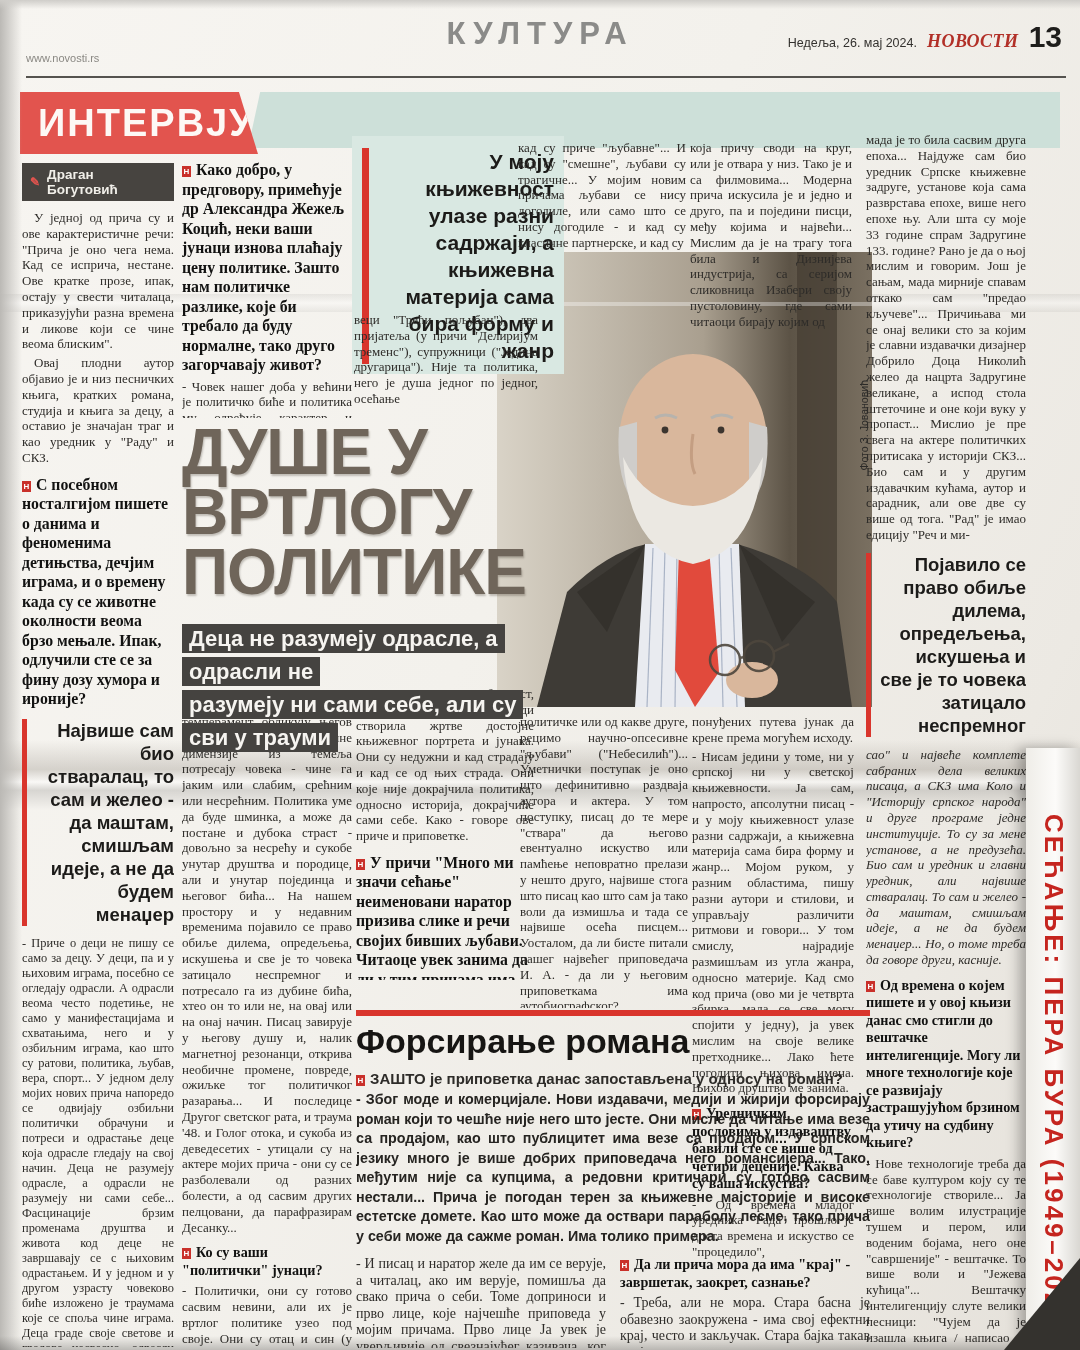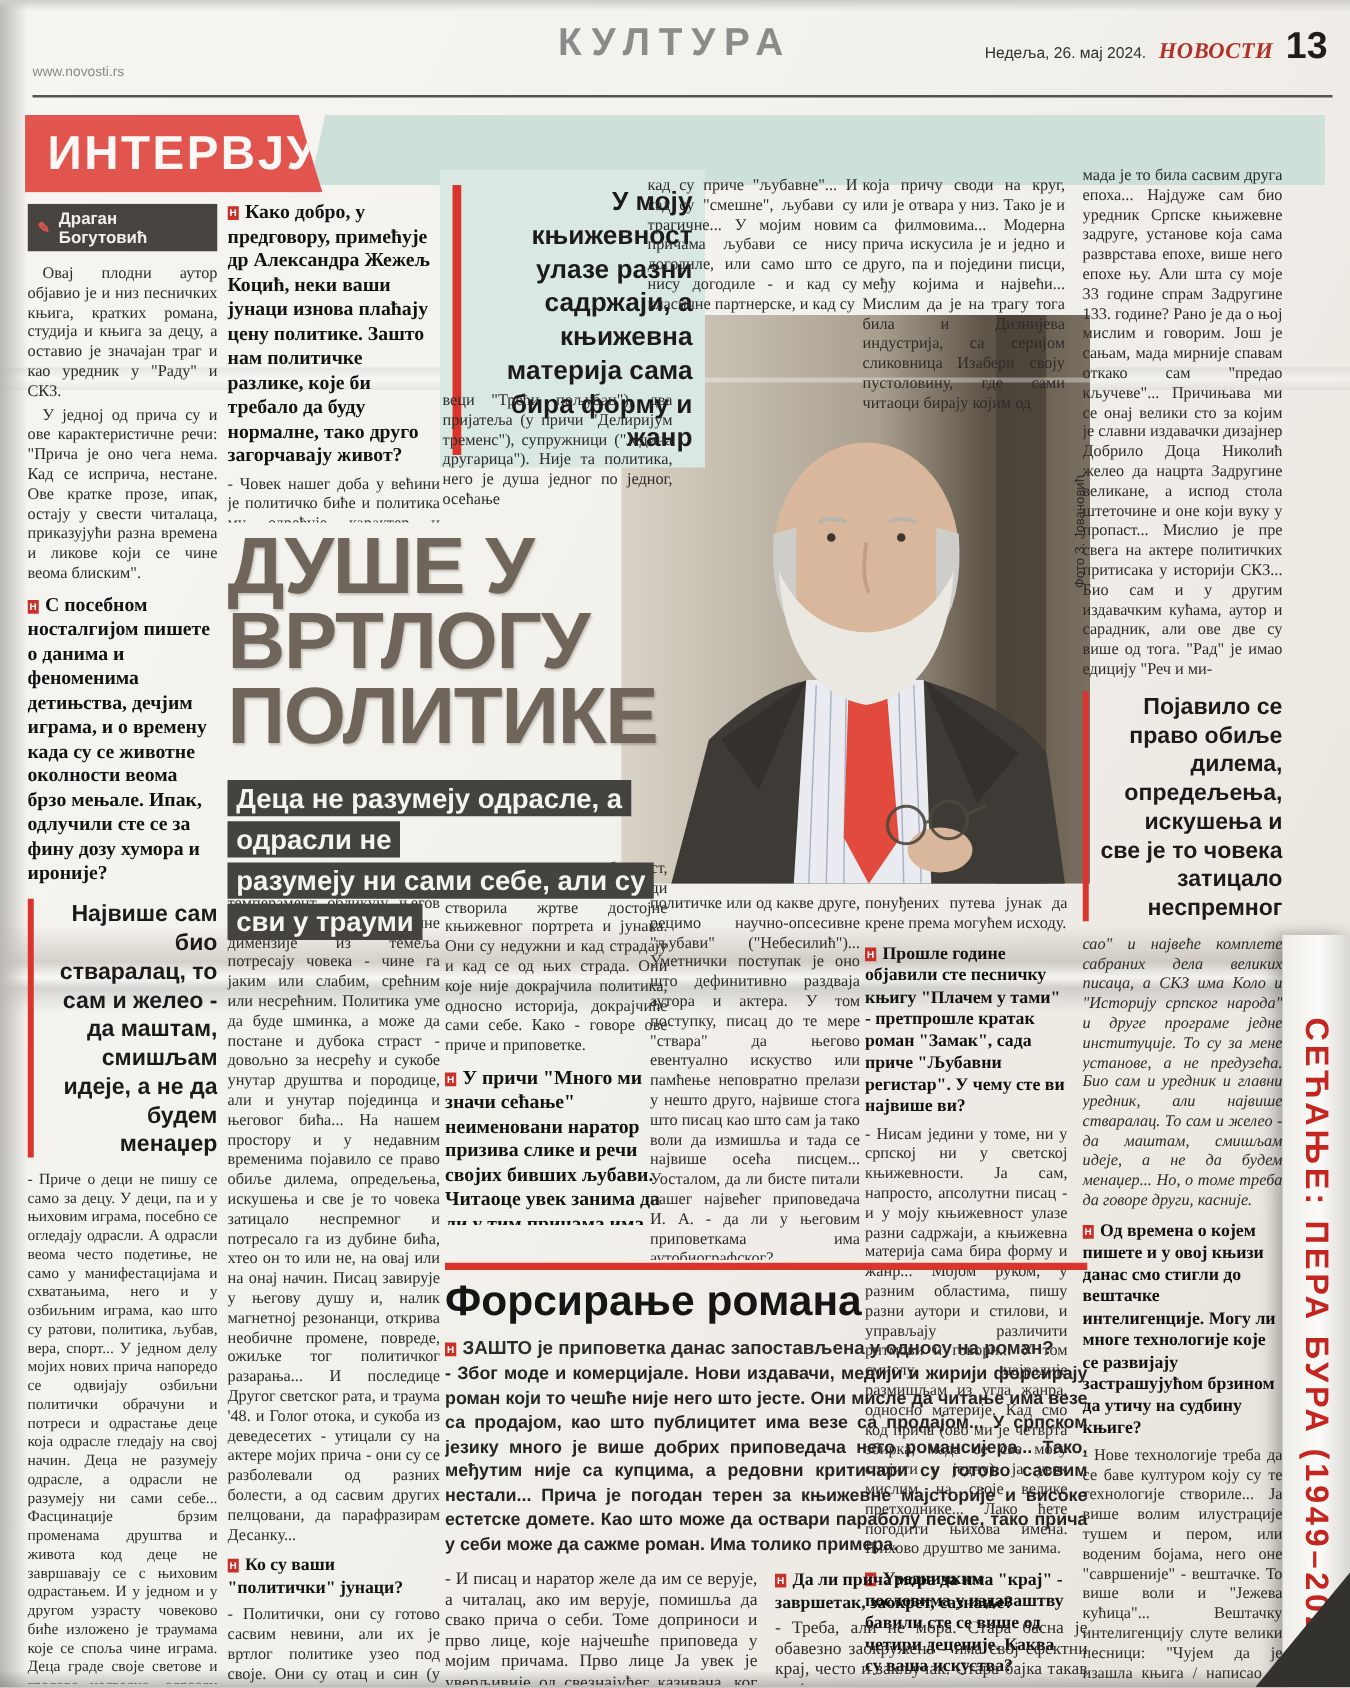--- a/index.html
+++ b/index.html
@@ -152,22 +152,22 @@
       </g>
     </svg>
     <span class="credit">Фото З. Јовановић</span>
   </div>
 
   <div class="abs col" style="left:22px;top:163px;width:152px;height:1184px;z-index:2;">
     <div class="byline">
       <span class="pen">✎</span>
       <span>Драган Богутовић</span>
     </div>
+    <p class="bt ind">У једној од прича су и ове карактеристичне речи: "Прича је оно чега нема. Кад се исприча, нестане. Ове кратке прозе, ипак, остају у свести читалаца, приказујући разна времена и ликове који се чине веома блиским".</p>
     <p class="bt ind">Овај плодни аутор објавио је и низ песничких књига, кратких романа, студија и књига за децу, а оставио је значајан траг и као уредник у "Раду" и СКЗ.</p>
-    <p class="bt ind">У једној од прича су и ове карактеристичне речи: "Прича је оно чега нема. Кад се исприча, нестане. Ове кратке прозе, ипак, остају у свести читалаца, приказујући разна времена и ликове који се чине веома блиским".</p>
     <p class="qp big"><span class="qmark">Н</span><span>С посебном носталгијом пишете о данима и феноменима детињства, дечјим играма, и о времену када су се животне околности веома брзо мењале. Ипак, одлучили сте се за фину дозу хумора и ироније?</span></p>
     <div class="pq">Највише сам био стваралац, то сам и желео - да маштам, смишљам идеје, а не да будем менаџер</div>
     <p class="bt small">- Приче о деци не пишу се само за децу. У деци, па и у њиховим играма, посебно се огледају одрасли. А одрасли веома често подетиње, не само у манифестацијама и схватањима, него и у озбиљним играма, као што су ратови, политика, љубав, вера, спорт... У једном делу мојих нових прича напоредо се одвијају озбиљни политички обрачуни и потреси и одрастање деце која одрасле гледају на свој начин. Деца не разумеју одрасле, а одрасли не разумеју ни сами себе... Фасцинације брзим променама друштва и живота код деце не завршавају се с њиховим одрастањем. И у једном и у другом узрасту човеково биће изложено је траумама које се споља чине играма. Деца граде своје светове и градове несвесно, одрасли граде свесно оно што ће уништити несвесно или свесно... Погледајте Београд!</p>
   </div>
 
   <div class="abs col" style="left:182px;top:160px;width:170px;height:258px;z-index:2;">
     <p class="qp big" style="margin-top:0;"><span class="qmark">Н</span><span>Како добро, у предговору, примећује др Александра Жежељ Коцић, неки ваши јунаци изнова плаћају цену политике. Зашто нам политичке разлике, које би требало да буду нормалне, тако друго загорчавају живот?</span></p>
     <p class="bt">- Човек нашег доба у већини је политичко биће и политика му одређује карактер и темперамент. Тај карактер и</p>
   </div>
 
@@ -204,21 +204,20 @@
     <span class="fr" style="width:78px;height:50px;"></span>
     <span class="fr" style="width:108px;height:50px;"></span>
     <span class="fr" style="width:128px;height:190px;"></span>
     <p class="bt">кад су приче "љубавне"... И кад су "смешне", љубави су трагичне... У мојим новим причама љубави се нису догодиле, или само што се нису догодиле - и кад су класичне партнерске, и кад су</p>
   </div>
   <div class="abs col bt" style="left:520px;top:714px;width:168px;height:294px;z-index:2;">политичке или од какве друге, рецимо научно-опсесивне "љубави" ("Небесилић")... Уметнички поступак је оно што дефинитивно раздваја аутора и актера. У том поступку, писац до те мере "ствара" да његово евентуално искуство или памћење неповратно прелази у нешто друго, највише стога што писац као што сам ја тако воли да измишља и тада се највише осећа писцем... Уосталом, да ли бисте питали нашег највећег приповедача И. А. - да ли у његовим приповеткама има аутобиографског?</div>
 
   <div class="abs col bt" style="left:690px;top:140px;width:162px;height:226px;z-index:2;">која причу своди на круг, или је отвара у низ. Тако је и са филмовима... Модерна прича искусила је и једно и друго, па и поједини писци, међу којима и највећи... Мислим да је на трагу тога била и Дизнијева индустрија, са серијом сликовница Изабери своју пустоловину, где сами читаоци бирају којим од</div>
   <div class="abs col" style="left:692px;top:714px;width:162px;height:634px;z-index:2;">
     <p class="bt">понуђених путева јунак да крене према могућем исходу.</p>
-    <p class="qp"><span class="qmark">Н</span><span>Прошле године објавили сте песничку књигу "Плачем у тами" - претпрошле кратак роман "Замак", сада приче "Љубавни регистар". У чему сте ви највише ви?</span></p>
     <p class="bt">- Нисам једини у томе, ни у српској ни у светској књижевности. Ја сам, напросто, апсолутни писац - и у моју књижевност улазе разни садржаји, а књижевна материја сама бира форму и жанр... Мојом руком, у разним областима, пишу разни аутори и стилови, и управљају различити ритмови и говори... У том смислу, најрадије размишљам из угла жанра, односно материје. Кад смо код прича (ово ми је четврта збирка, мада се све могу спојити у једну), ја увек мислим на своје велике претходнике... Лако ћете погодити њихова имена. Њихово друштво ме занима.</p>
     <p class="qp"><span class="qmark">Н</span><span>Уредничким пословима у издаваштву бавили сте се више од четири деценије. Каква су ваша искуства?</span></p>
     <p class="bt">- Од времена младог уредника "Рада" прошло је доста времена и искуство се "процедило",</p>
   </div>
 
   <div class="abs col" style="left:866px;top:132px;width:160px;height:1216px;z-index:2;">
     <p class="bt">мада је то била сасвим друга епоха... Најдуже сам био уредник Српске књижевне задруге, установе која сама разврстава епохе, више него епохе њу. Али шта су моје 33 године спрам Задругине 133. године? Рано је да о њој мислим и говорим. Још је сањам, мада мирније спавам откако сам "предао кључеве"... Причињава ми се онај велики сто за којим је славни издавачки дизајнер Добрило Доца Николић желео да нацрта Задругине великане, а испод стола штеточине и оне који вуку у пропаст... Мислио је пре свега на актере политичких притисака у историји СКЗ... Био сам и у другим издавачким кућама, аутор и сарадник, али ове две су више од тога. "Рад" је имао едицију "Реч и ми-</p>
     <div class="pq">Појавило се право обиље дилема, опредељења, искушења и све је то човека затицало неспремног</div>
     <p class="bt ital">сао" и највеће комплете сабраних дела великих писаца, а СКЗ има Коло и "Историју српског народа" и друге програме једне институције. То су за мене установе, а не предузећа. Био сам и уредник и главни уредник, али највише стваралац. То сам и желео - да маштам, смишљам идеје, а не да будем менаџер... Но, о томе треба да говоре други, касније.</p>
     <p class="qp"><span class="qmark">Н</span><span>Од времена о којем пишете и у овој књизи данас смо стигли до вештачке интелигенције. Могу ли многе технологије које се развијају застрашујућом брзином да утичу на судбину књиге?</span></p>

